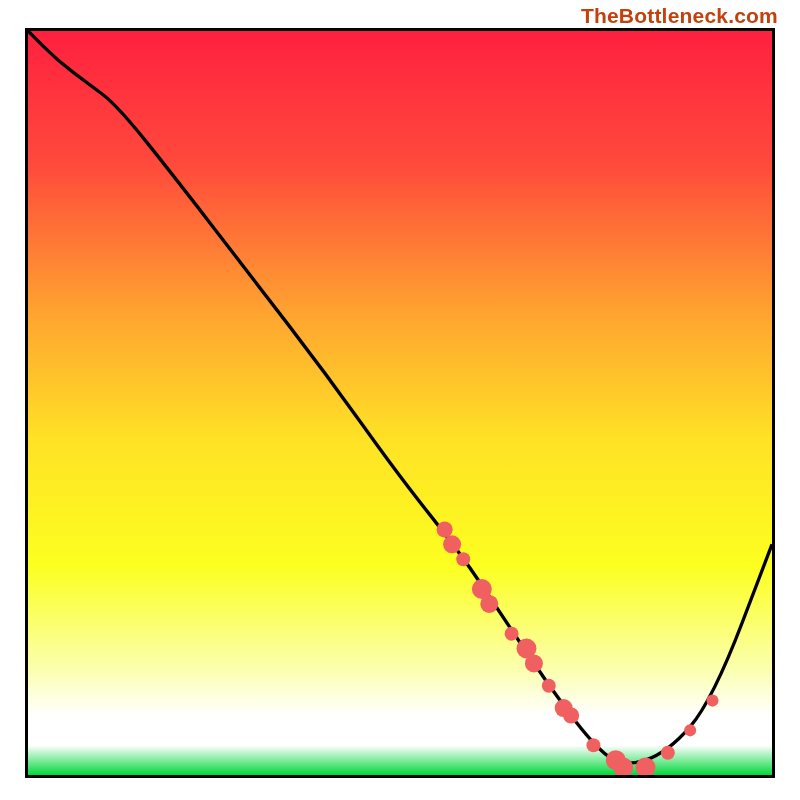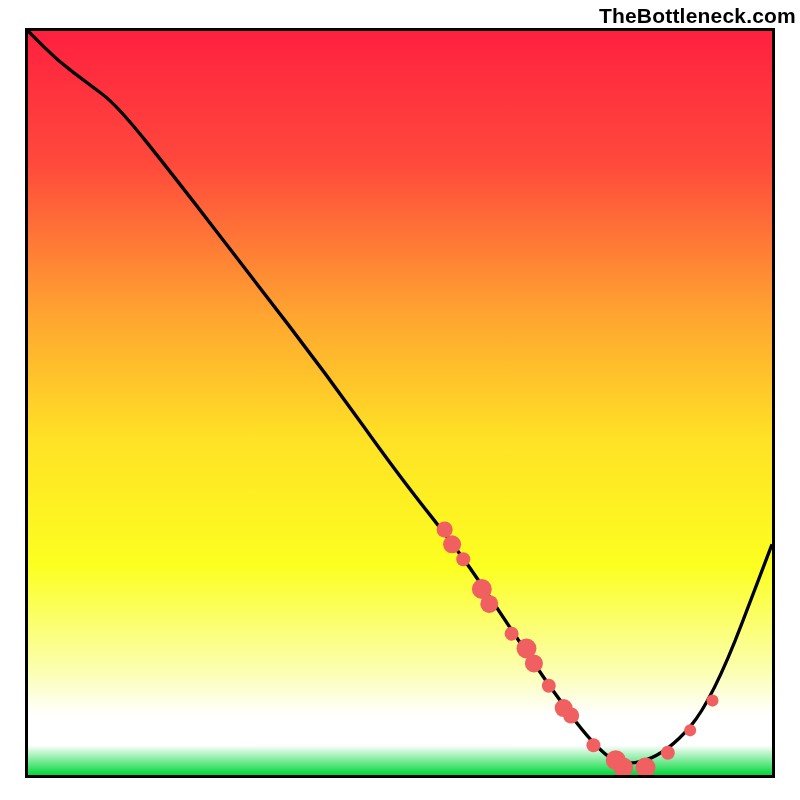--- a/index.html
+++ b/index.html
@@ -12,24 +12,24 @@
     overflow: hidden;
   }
   .stage {
     position: relative;
     width: 800px;
     height: 800px;
   }
   .watermark {
     position: absolute;
     top: 4px;
-    right: 4px;
+    right: 22px;
     font-size: 21px;
     font-weight: 600;
-    color: #000000;
+    color: #c2410c;
     letter-spacing: 0.2px;
   }
   .plot-frame {
     position: absolute;
     left: 25px;
     top: 28px;
     width: 750px;
     height: 750px;
     border: 3px solid #000;
     box-sizing: border-box;

